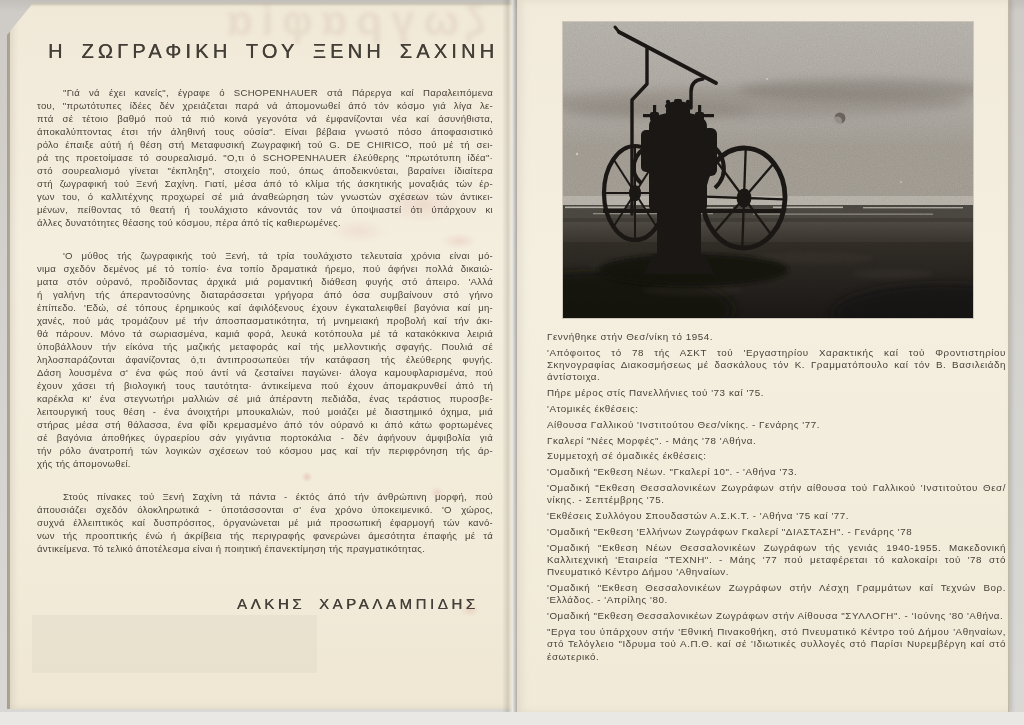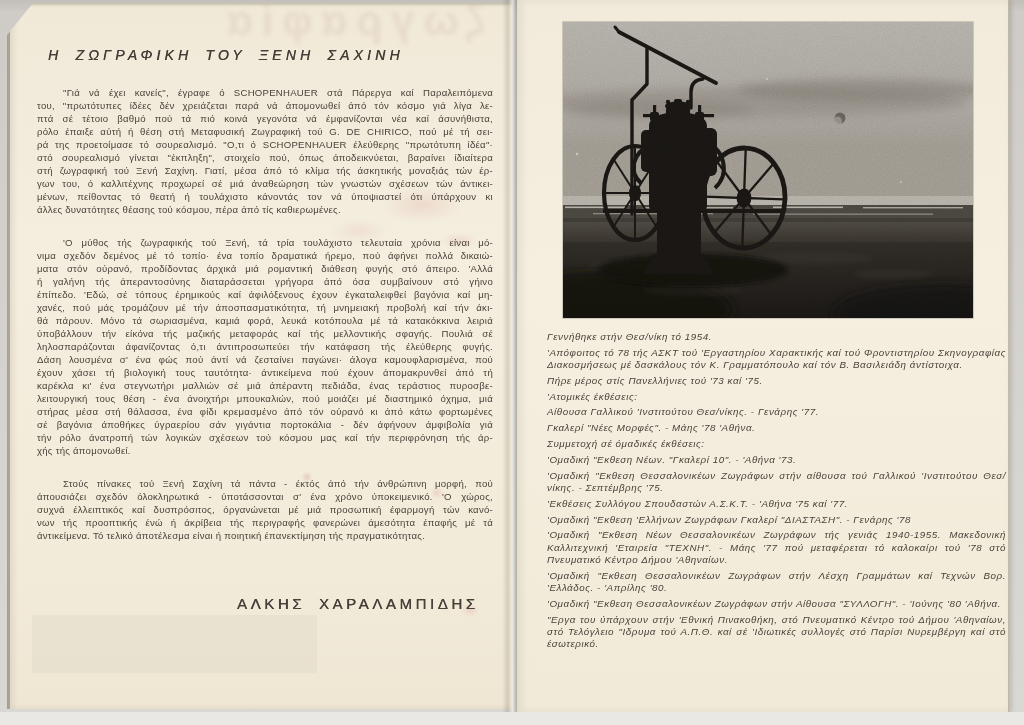--- a/index.html
+++ b/index.html
@@ -16,36 +16,36 @@
       radial-gradient(10px 9px at 430px 490px, rgba(198,88,84,.16), transparent 70%),
       radial-gradient(14px 10px at 463px 607px, rgba(203,118,108,.18), transparent 70%),
       radial-gradient(10px 7px at 440px 92px, rgba(203,118,108,.14), transparent 70%),
       linear-gradient(180deg,#f1e9d8 0,#f4eedf 35%,#f2ebd9 80%,#efe7d4 100%);
     clip-path:polygon(26px 0,100% 0,100% 100%,0 100%,0 32px);
     box-shadow:inset 3px 0 0 rgba(110,100,85,.45), inset 6px 0 6px rgba(110,100,85,.15), inset 0 2px 2px rgba(120,110,95,.25);}
   .show-through{position:absolute;left:25px;top:612px;width:285px;height:58px;background:rgba(150,160,140,.09);}
   .ghost-title{position:absolute;left:118px;top:-6px;width:360px;height:52px;
     transform:scaleX(-1);font-size:42px;font-weight:bold;letter-spacing:9px;color:rgba(196,170,148,.22);
     filter:blur(2px);white-space:nowrap;overflow:hidden;}
-  .page-title{position:absolute;left:41px;top:44px;font-size:14px;letter-spacing:4.2px;word-spacing:5px;
-    color:#433e37;text-shadow:.35px 0 0 #433e37;white-space:nowrap;font-style:italic;}
+  .page-title{position:absolute;left:41px;top:37px;font-size:20px;letter-spacing:4.2px;word-spacing:5px;
+    color:#433e37;text-shadow:.35px 0 0 #433e37;white-space:nowrap;}
   .essay{position:absolute;left:30px;top:83px;width:456px;color:#48423a;font-size:9.6px;line-height:13px;letter-spacing:.25px;}
   .para{margin:0 0 20px 0;}
   .pline{height:13px;text-align:justify;text-align-last:justify;white-space:nowrap;overflow:hidden;}
   .pline:first-child{text-indent:26px;}
   .pline:last-child{text-align-last:left;}
   .signature{position:absolute;left:230px;top:592px;font-size:15px;letter-spacing:3.6px;word-spacing:6px;
     color:#45403a;text-shadow:.3px 0 0 #45403a;white-space:nowrap;}
   
   .spine{position:absolute;left:502px;top:0;width:20px;height:712px;
     background:linear-gradient(90deg, rgba(95,85,68,0) 0%, rgba(95,85,68,.20) 30%, rgba(255,255,248,.45) 52%, rgba(95,85,68,.28) 72%, rgba(95,85,68,.06) 100%);}
   
   .page-right{position:absolute;left:517px;top:0;width:492px;height:713px;
     background:linear-gradient(180deg,#f2ebdb 0,#f5efe0 40%,#f1ead8 100%);
-    box-shadow:inset 4px 0 8px rgba(110,100,85,.12), inset -1px 0 0 rgba(150,140,120,.5), 3px 0 4px rgba(0,0,0,.12);font-style:italic;}
+    box-shadow:inset 4px 0 8px rgba(110,100,85,.12), inset -1px 0 0 rgba(150,140,120,.5), 3px 0 4px rgba(0,0,0,.12);}
   .photo{position:absolute;left:46px;top:22px;width:410px;height:296px;box-shadow:0 0 0 1px rgba(90,85,78,.25), inset 0 0 14px rgba(0,0,0,.18);}
   .photo svg{display:block;}
   .bio{position:absolute;left:30px;top:331px;width:459px;color:#48423a;font-size:9.8px;line-height:12.3px;letter-spacing:.55px;}
   .bio-entry{text-align:justify;margin:0 0 3.5px 0;}
 </style>
 </head>
 <body>
 
 <div class="scan">
 
@@ -57,20 +57,21 @@
     <div class="essay">
 
         <div class="para">
 
             <div class="pline">"Γιά νά έχει κανείς", έγραφε ό SCHOPENHAUER στά Πάρεργα καί Παραλειπόμενα</div>
 
             <div class="pline">του, "πρωτότυπες ίδέες δέν χρειάζεται παρά νά άπομονωθεί άπό τόν κόσμο γιά λίγα λε-</div>
 
             <div class="pline">πτά σέ τέτοιο βαθμό πού τά πιό κοινά γεγονότα νά έμφανίζονται νέα καί άσυνήθιστα,</div>
 
+            <div class="pline">άποκαλύπτοντας έτσι τήν άληθινή τους ούσία". Είναι βέβαια γνωστό πόσο άποφασιστικό</div>
 
             <div class="pline">ρόλο έπαιξε αύτή ή θέση στή Μεταφυσική Ζωγραφική τού G. DE CHIRICO, πού μέ τή σει-</div>
 
             <div class="pline">ρά της προετοίμασε τό σουρεαλισμό. "Ο,τι ό SCHOPENHAUER έλεύθερης "πρωτότυπη ίδέα"·</div>
 
             <div class="pline">στό σουρεαλισμό γίνεται "έκπληξη", στοιχείο πού, όπως άποδεικνύεται, βαραίνει ίδιαίτερα</div>
 
             <div class="pline">στή ζωγραφική τού Ξενή Σαχίνη. Γιατί, μέσα άπό τό κλίμα τής άσκητικής μοναξιάς τών έρ-</div>
 
             <div class="pline">γων του, ό καλλιτέχνης προχωρεί σέ μιά άναθεώρηση τών γνωστών σχέσεων τών άντικει-</div>

